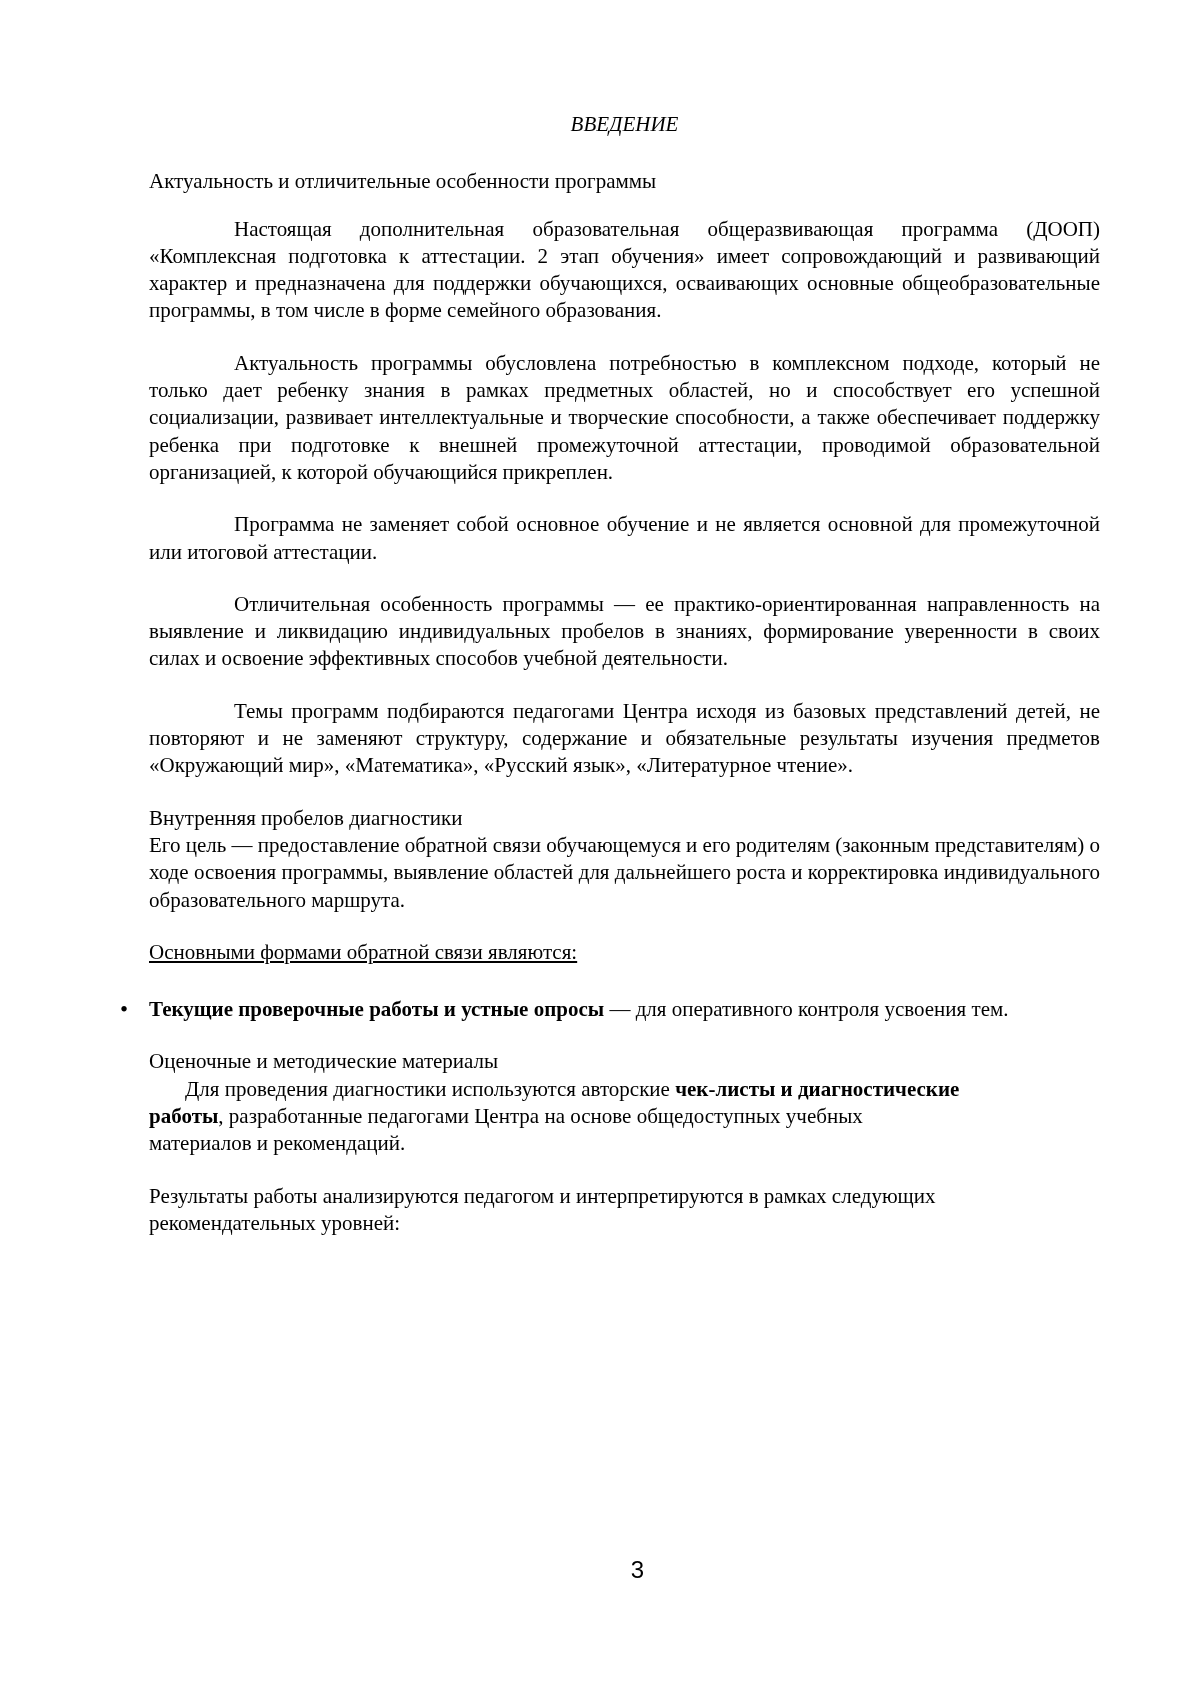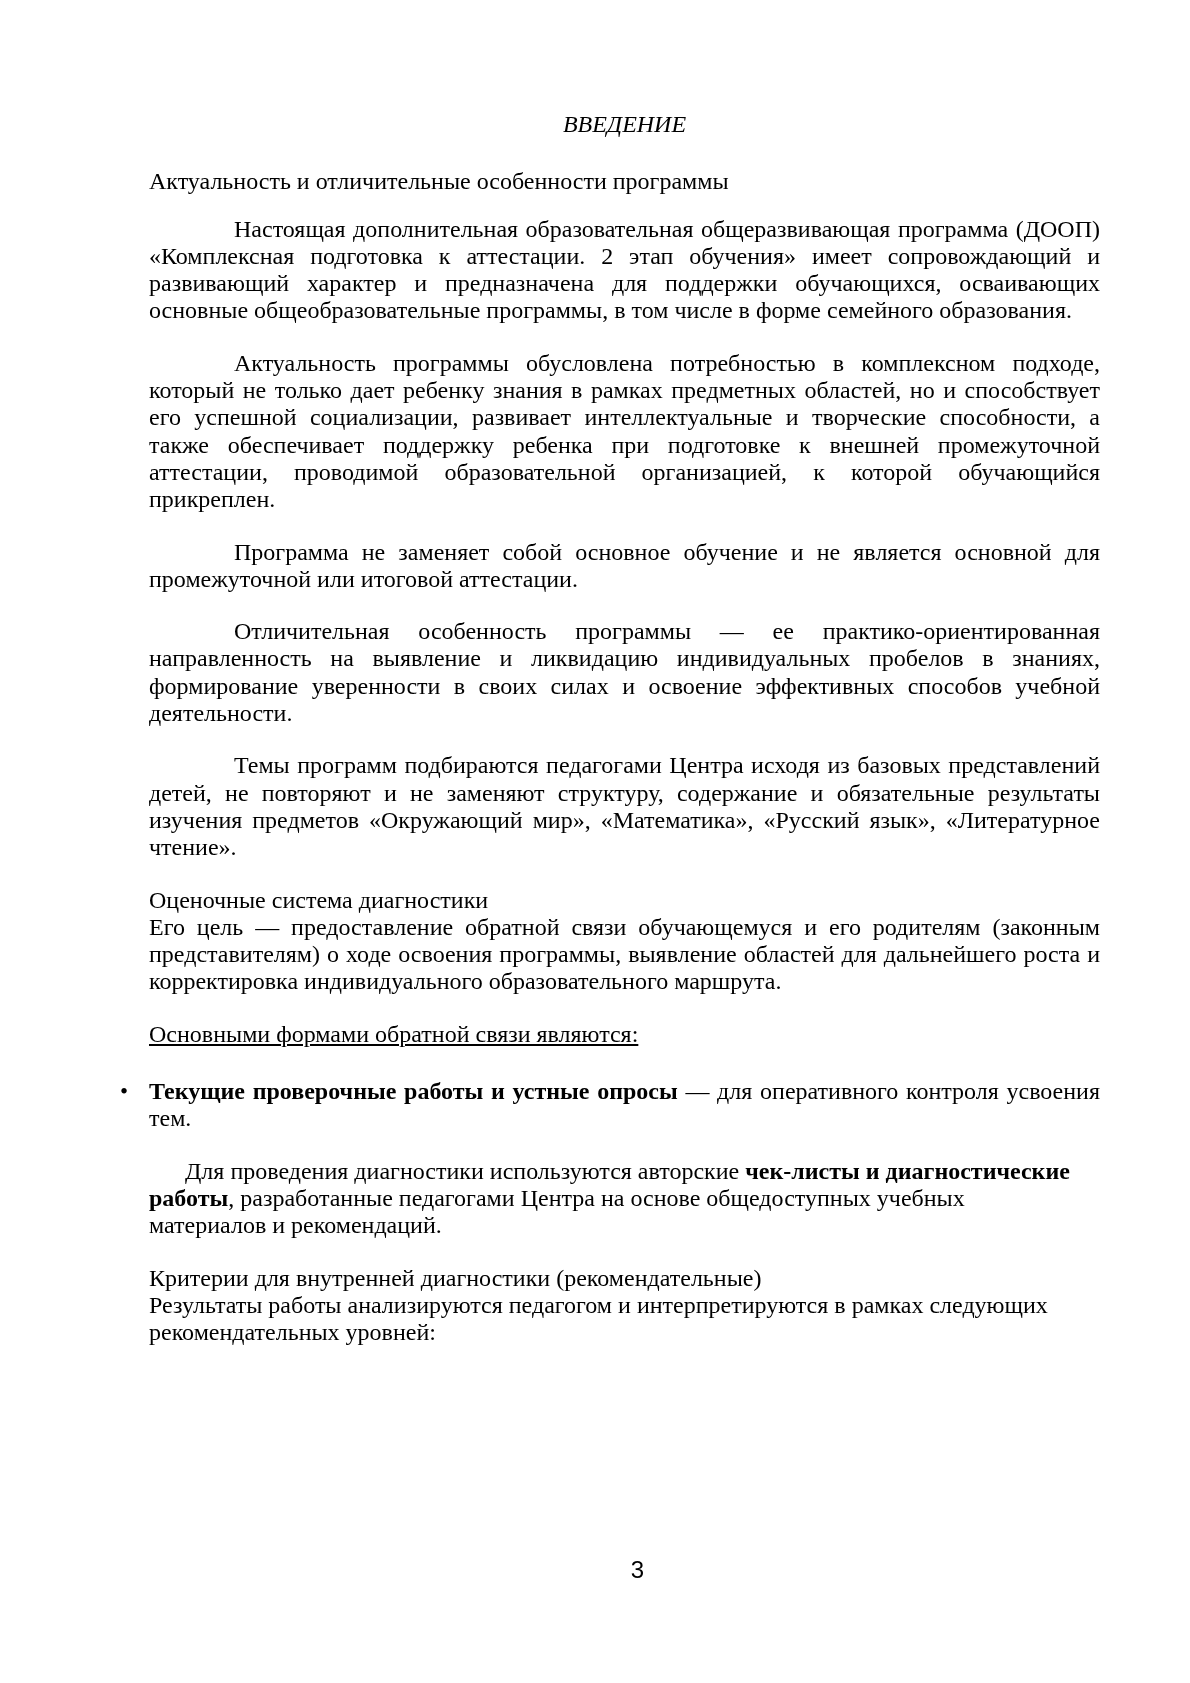--- a/index.html
+++ b/index.html
@@ -10,21 +10,21 @@
     color: #000000;
     position: relative;
     font-family: "Liberation Serif", "DejaVu Serif", serif;
     overflow: hidden;
   }
   .content {
     padding: 111px 90px 0 149px; 
   }
   .content p, .content h1, .content h2 {
     margin: 0;
-    font-size: 24px;
+    font-size: 21px;
     line-height: 27.3px;
     font-weight: normal;
   }
   .doc-title {
     text-align: center;
     font-style: italic;
     margin-bottom: 30px !important;
   }
   .h { font-weight: normal; }
   .mb { margin-bottom: 25px !important; }      
@@ -66,31 +66,31 @@
   <p class="indent j mb">Настоящая дополнительная образовательная общеразвивающая программа (ДООП) «Комплексная подготовка к аттестации. 2 этап обучения» имеет сопровождающий и развивающий характер и предназначена для поддержки обучающихся, осваивающих основные общеобразовательные программы, в том числе в форме семейного образования.</p>
 
   <p class="indent j mb">Актуальность программы обусловлена потребностью в комплексном подходе, который не только дает ребенку знания в рамках предметных областей, но и способствует его успешной социализации, развивает интеллектуальные и творческие способности, а также обеспечивает поддержку ребенка при подготовке к внешней промежуточной аттестации, проводимой образовательной организацией, к которой обучающийся прикреплен.</p>
 
   <p class="indent j mb">Программа не заменяет собой основное обучение и не является основной для промежуточной или итоговой аттестации.</p>
 
   <p class="indent j mb">Отличительная особенность программы — ее практико-ориентированная направленность на выявление и ликвидацию индивидуальных пробелов в знаниях, формирование уверенности в своих силах и освоение эффективных способов учебной деятельности.</p>
 
   <p class="indent j mb">Темы программ подбираются педагогами Центра исходя из базовых представлений детей, не повторяют и не заменяют структуру, содержание и обязательные результаты изучения предметов «Окружающий мир», «Математика», «Русский язык», «Литературное чтение».</p>
 
-  <h2 class="h">Оценочные система диагностики</h2>
+  <h2 class="h">Внутренняя пробелов диагностики</h2>
 
   <p class="j mb">Его цель — предоставление обратной связи обучающемуся и его родителям (законным представителям) о ходе освоения программы, выявление областей для дальнейшего роста и корректировка индивидуального образовательного маршрута.</p>
 
   <p class="mb-lg">Основными формами обратной связи являются:</p>
 
   <div class="bullet-row mb">
     <span class="bullet-glyph">•</span>
     <p class="j"><span class="b">Текущие проверочные работы и устные опросы</span><span> — для оперативного контроля усвоения тем.</span></p>
   </div>
 
+  <h2 class="h">Оценочные и методические материалы</h2>
   <p class="indent-sm mb"><span>Для проведения диагностики используются авторские </span><span class="b">чек-листы и диагностические</span><br><span class="b">работы</span><span>, разработанные педагогами Центра на основе общедоступных учебных</span><br><span>материалов и рекомендаций.</span></p>
 
-  <h2 class="h">Критерии для внутренней диагностики (рекомендательные)</h2>
   <p>Результаты работы анализируются педагогом и интерпретируются в рамках следующих рекомендательных уровней:</p>
 
 </div>
 
 <div class="page-number">3</div>
 
 </body></html>

